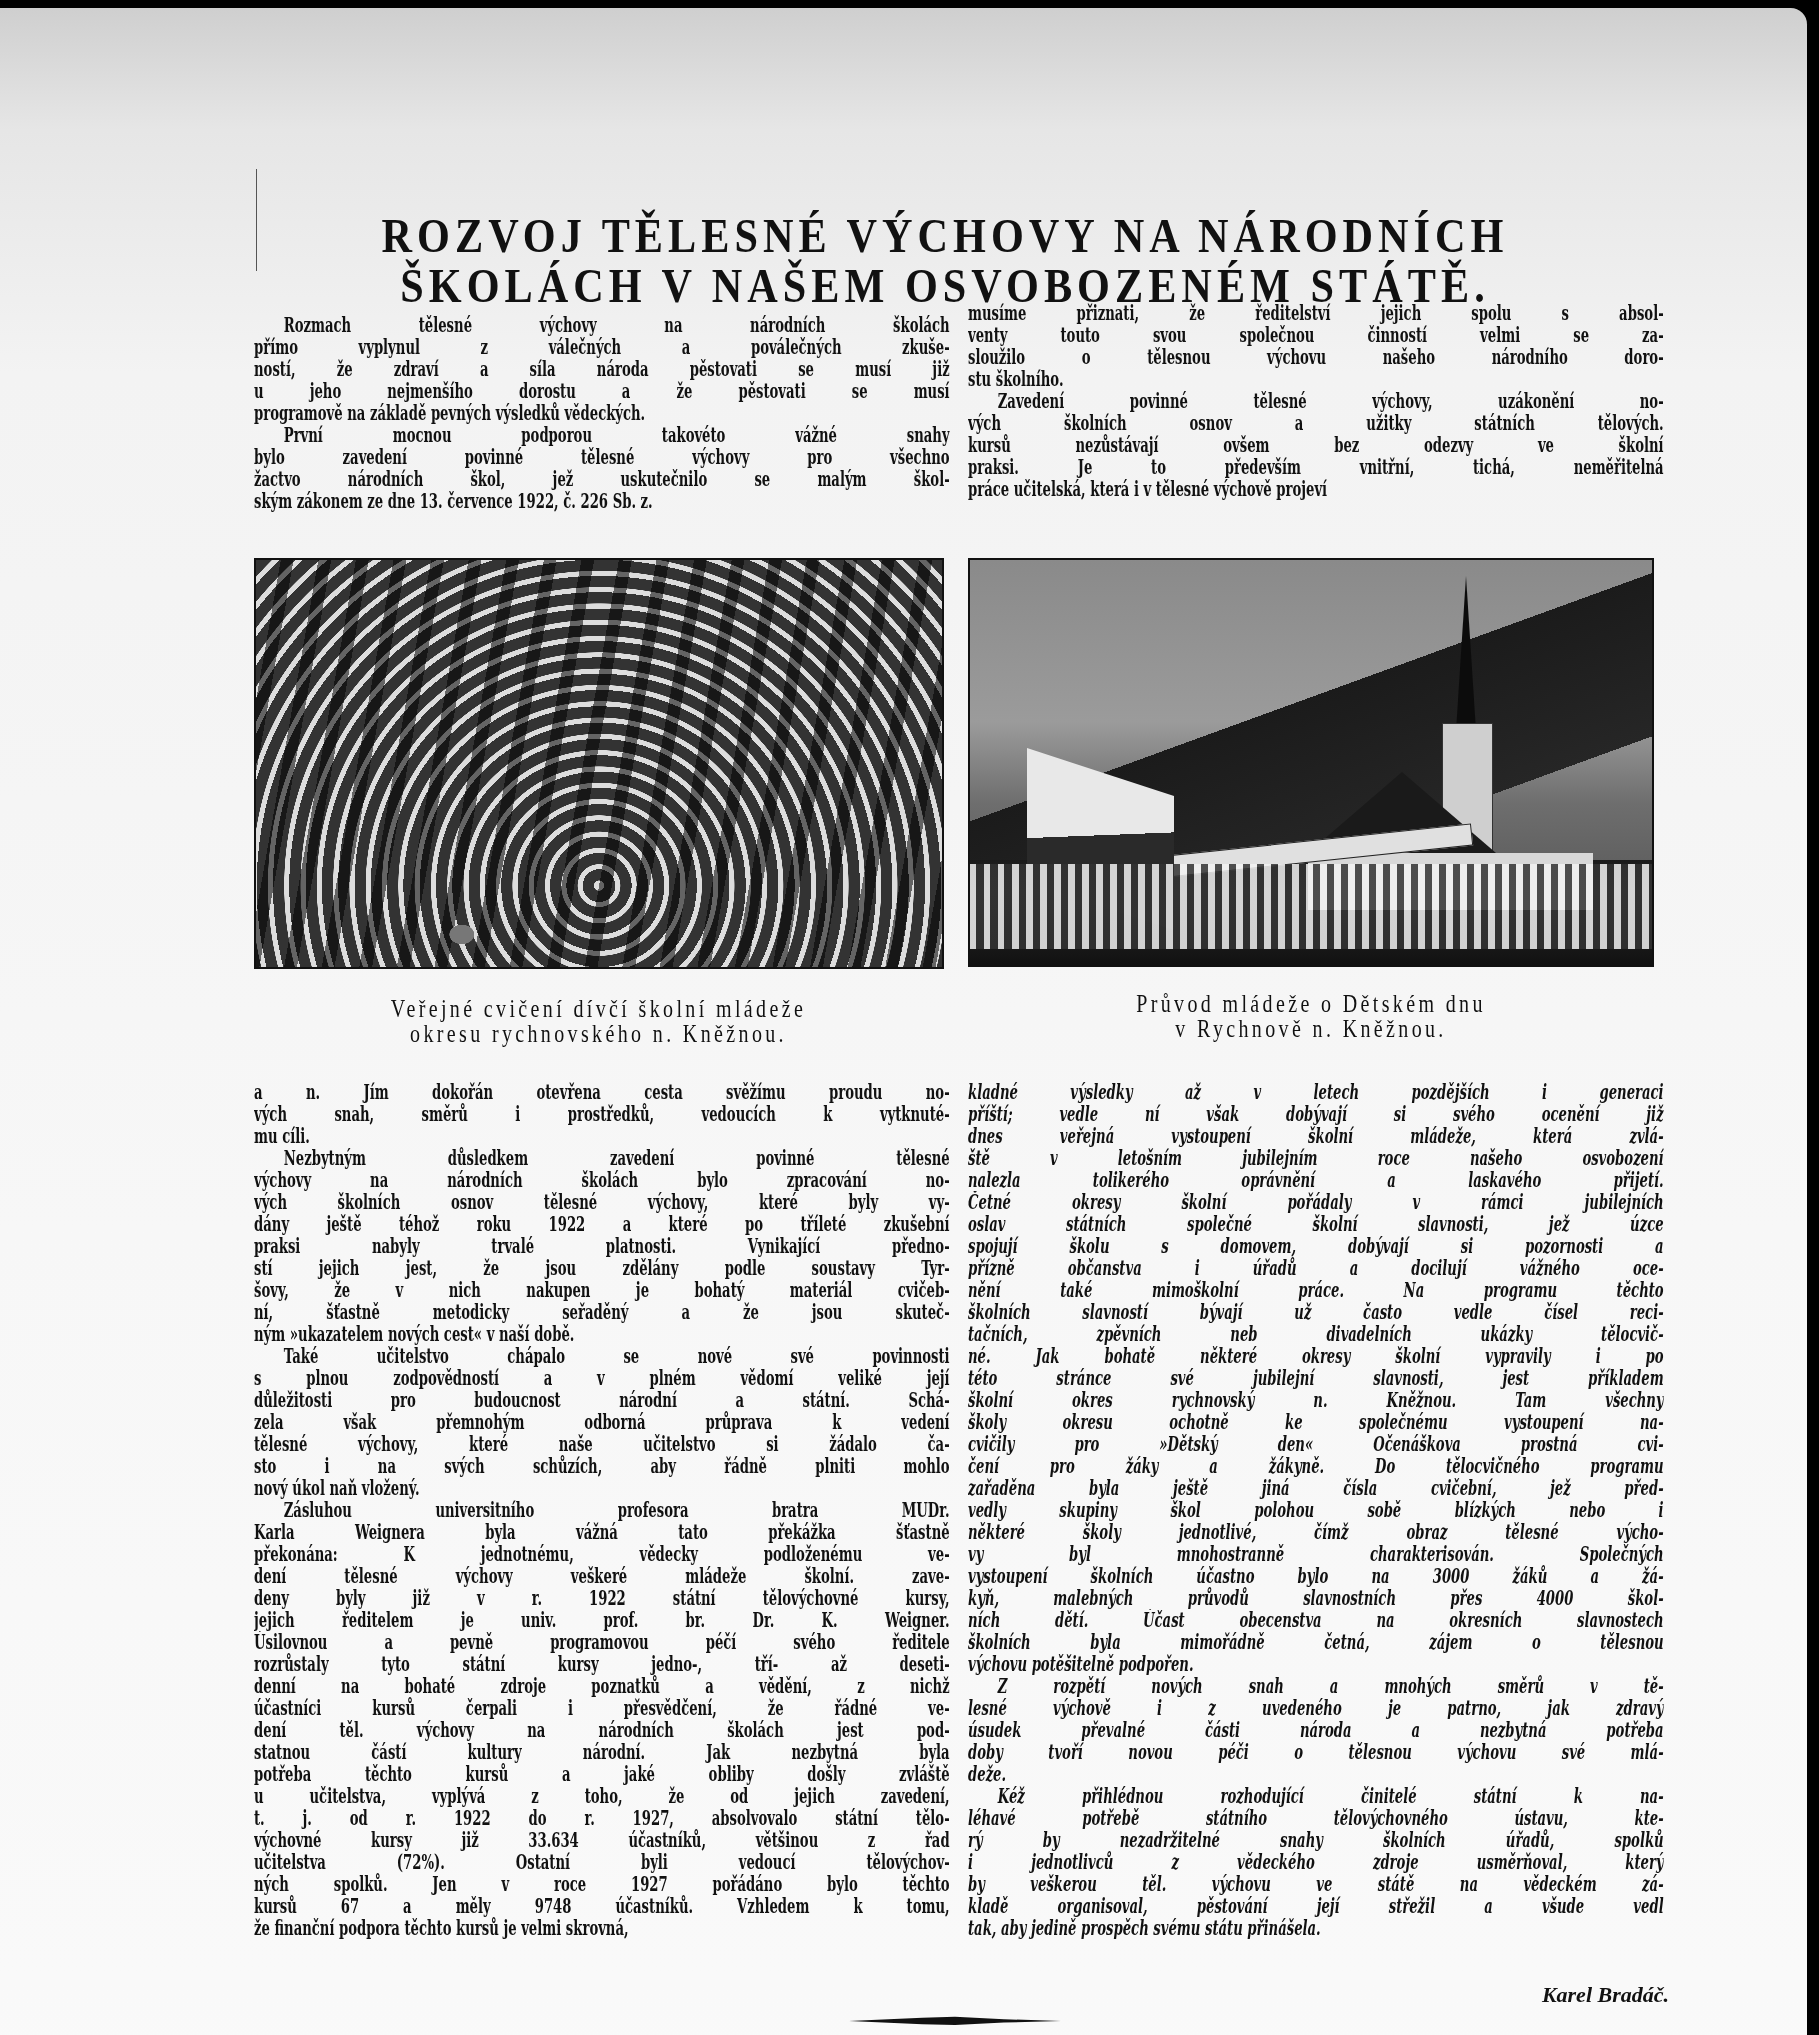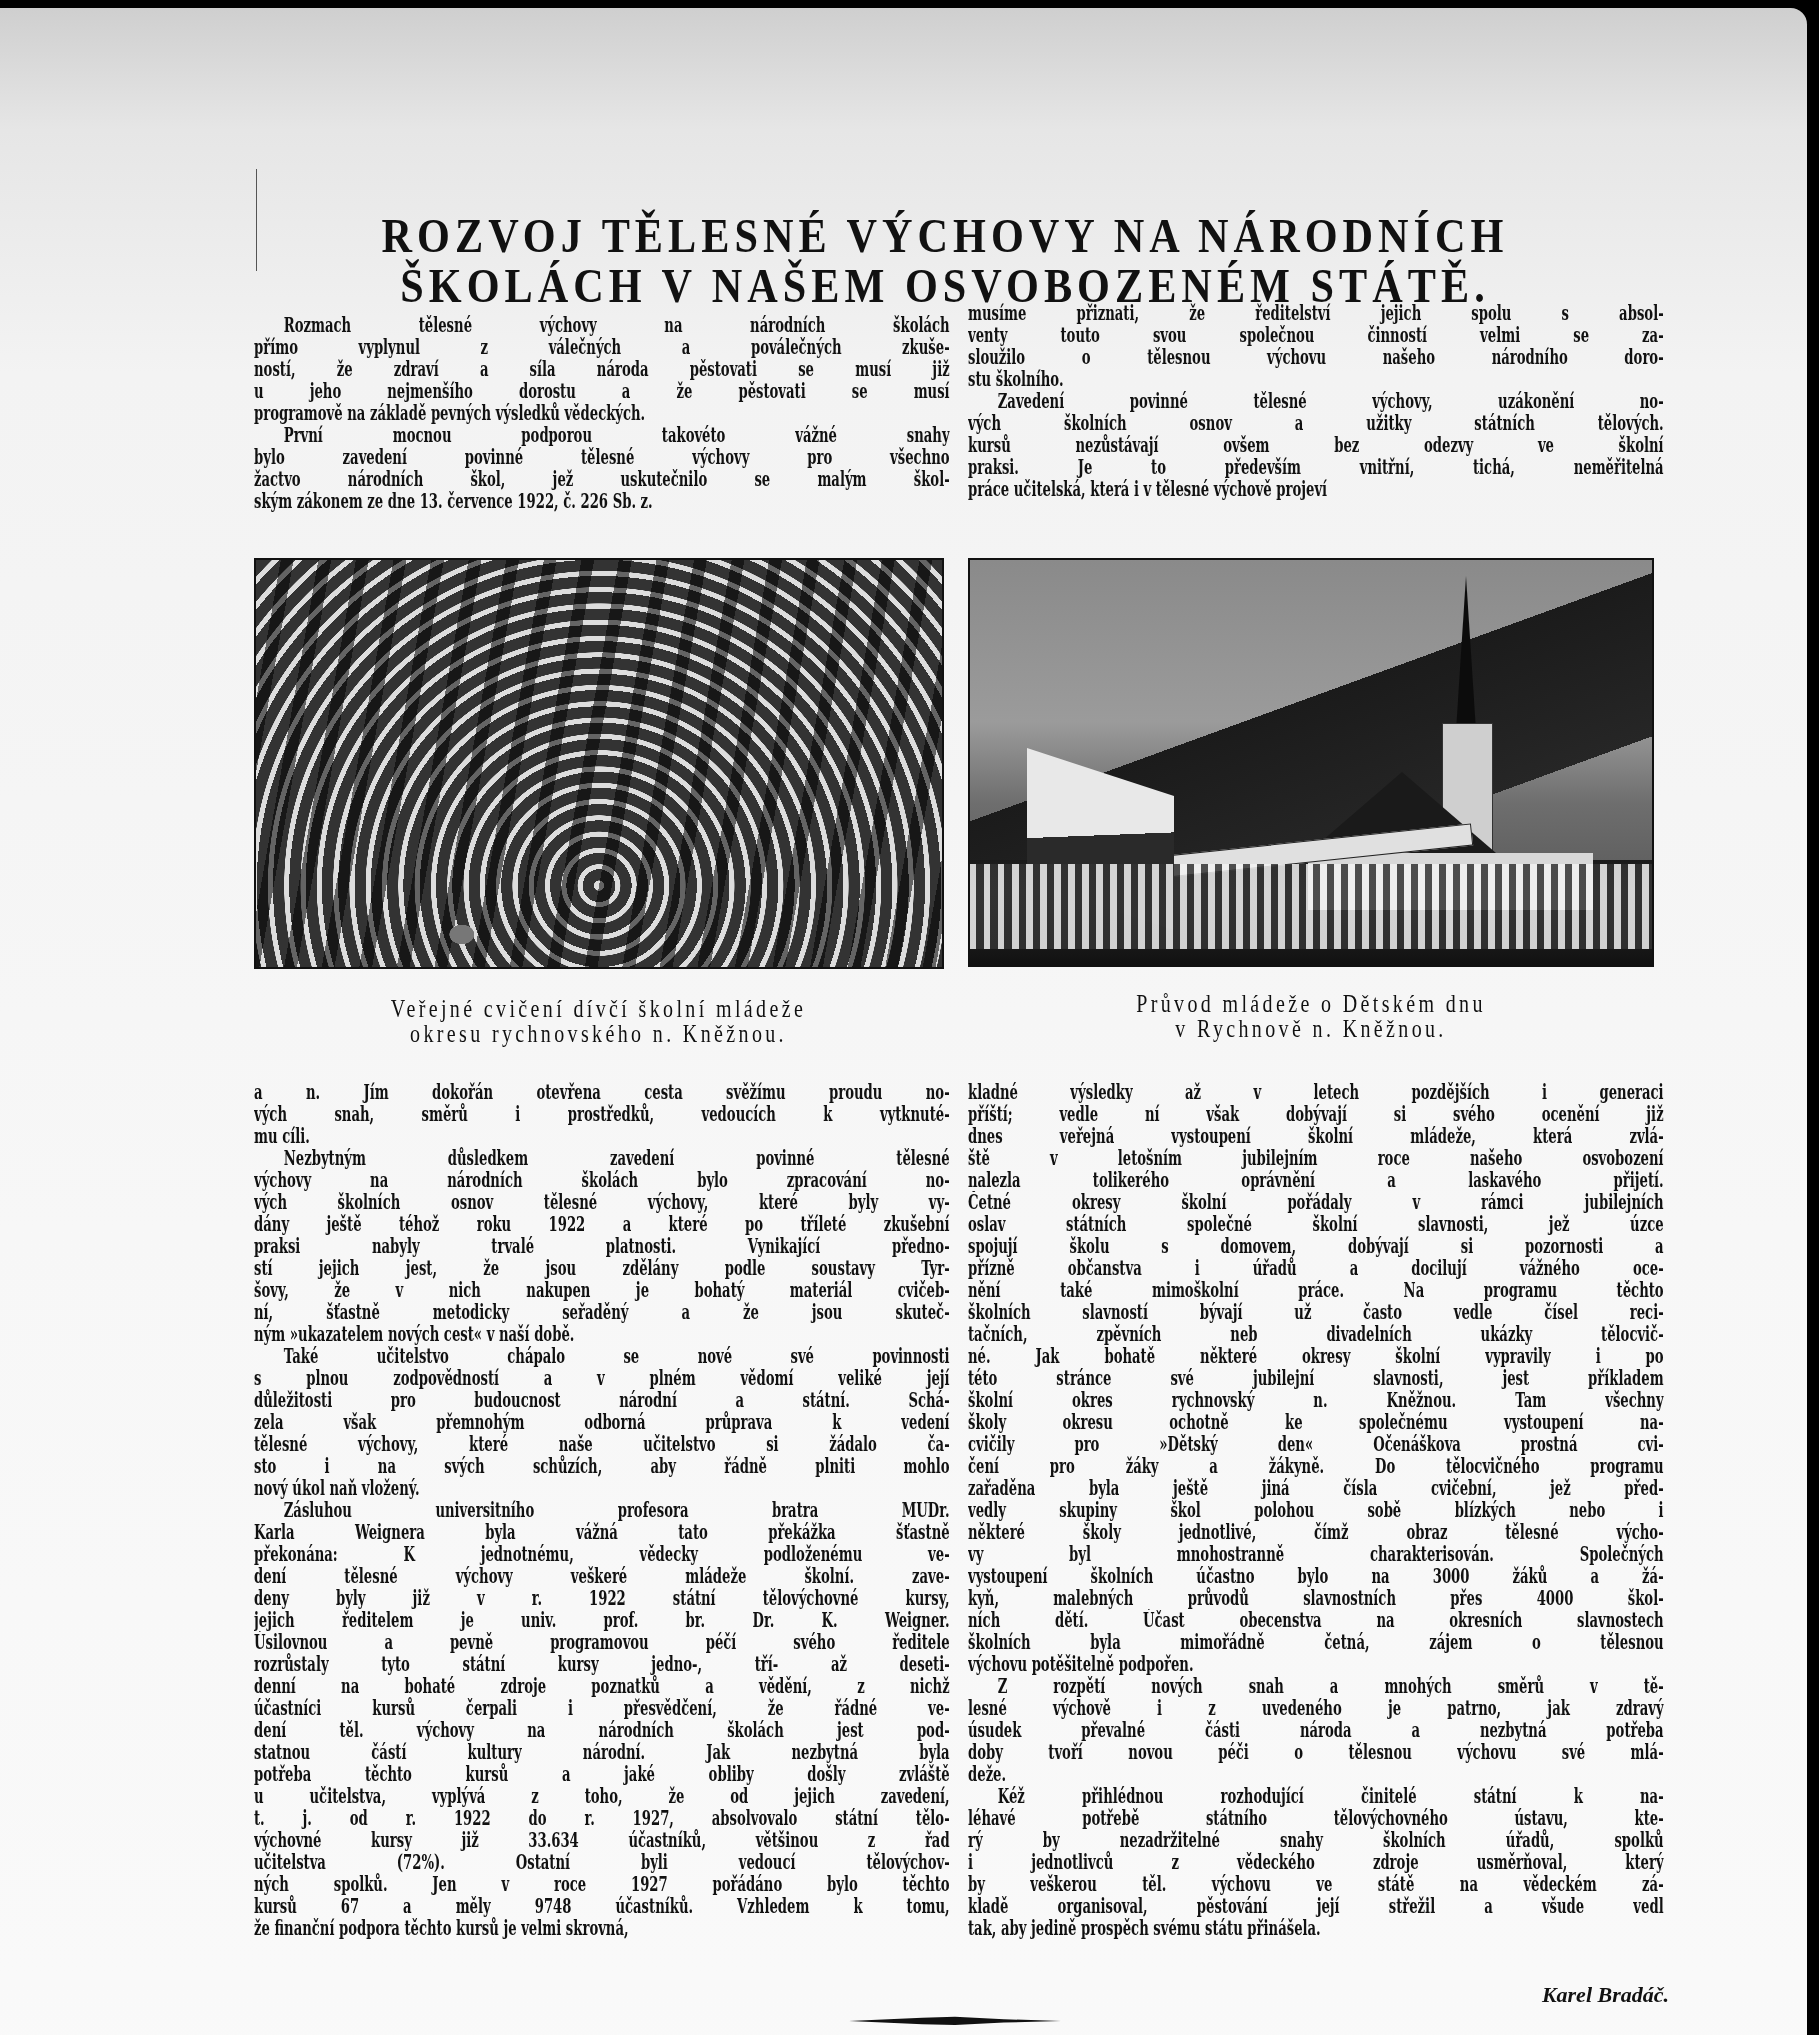--- a/index.html
+++ b/index.html
@@ -205,21 +205,21 @@
           <span class="ln">t. j. od r. 1922 do r. 1927, absolvovalo státní tělo-</span>
           <span class="ln">výchovné kursy již 33.634 účastníků, většinou z řad</span>
           <span class="ln">učitelstva (72%). Ostatní byli vedoucí tělovýchov-</span>
           <span class="ln">ných spolků. Jen v roce 1927 pořádáno bylo těchto</span>
           <span class="ln">kursů 67 a měly 9748 účastníků. Vzhledem k tomu,</span>
           <span class="ln last">že finanční podpora těchto kursů je velmi skrovná,</span>
         </p>
       </div>
   </div>
 
-  <div class="col" style="left:968px; top:1073px; width:688px;">
+  <div class="col" style="left:968px; top:1073px; width:688px;font-style:italic;">
     <div class="col-inner" id="col-br">
         <p>
           <span class="ln">kladné výsledky až v letech pozdějších i generaci</span>
           <span class="ln">příští; vedle ní však dobývají si svého ocenění již</span>
           <span class="ln">dnes veřejná vystoupení školní mládeže, která zvlá-</span>
           <span class="ln">ště v letošním jubilejním roce našeho osvobození</span>
           <span class="ln">nalezla tolikerého oprávnění a laskavého přijetí.</span>
           <span class="ln">Četné okresy školní pořádaly v rámci jubilejních</span>
           <span class="ln">oslav státních společné školní slavnosti, jež úzce</span>
           <span class="ln">spojují školu s domovem, dobývají si pozornosti a</span>

